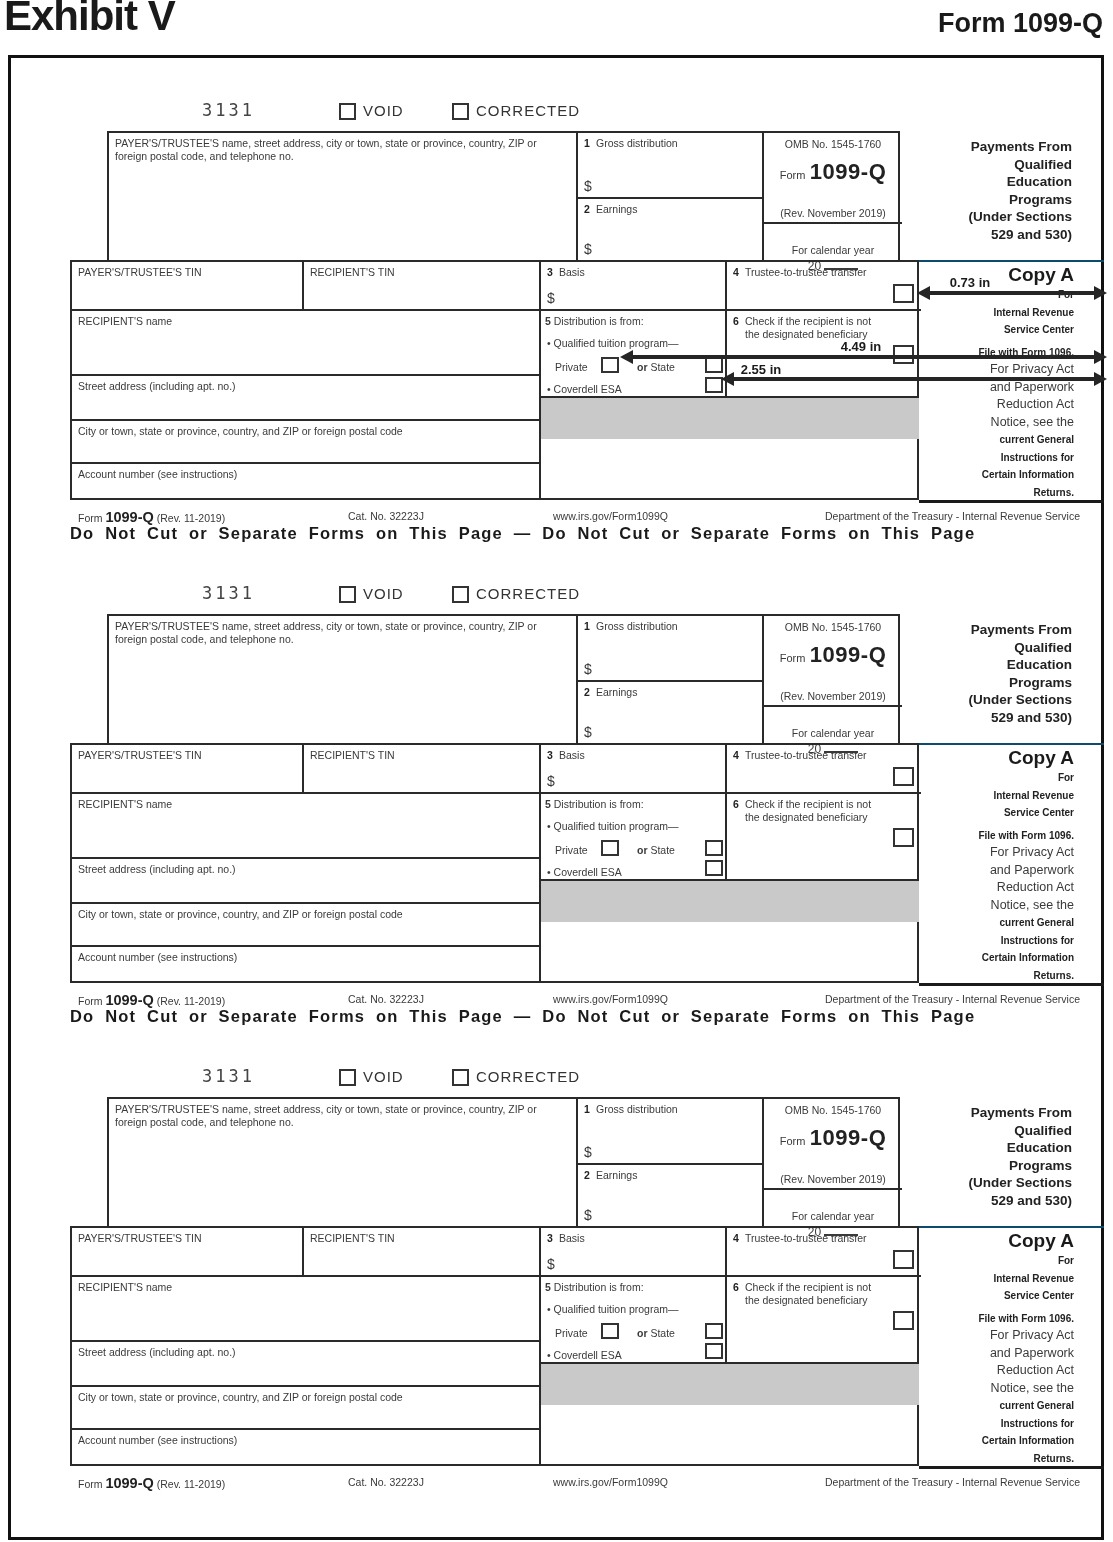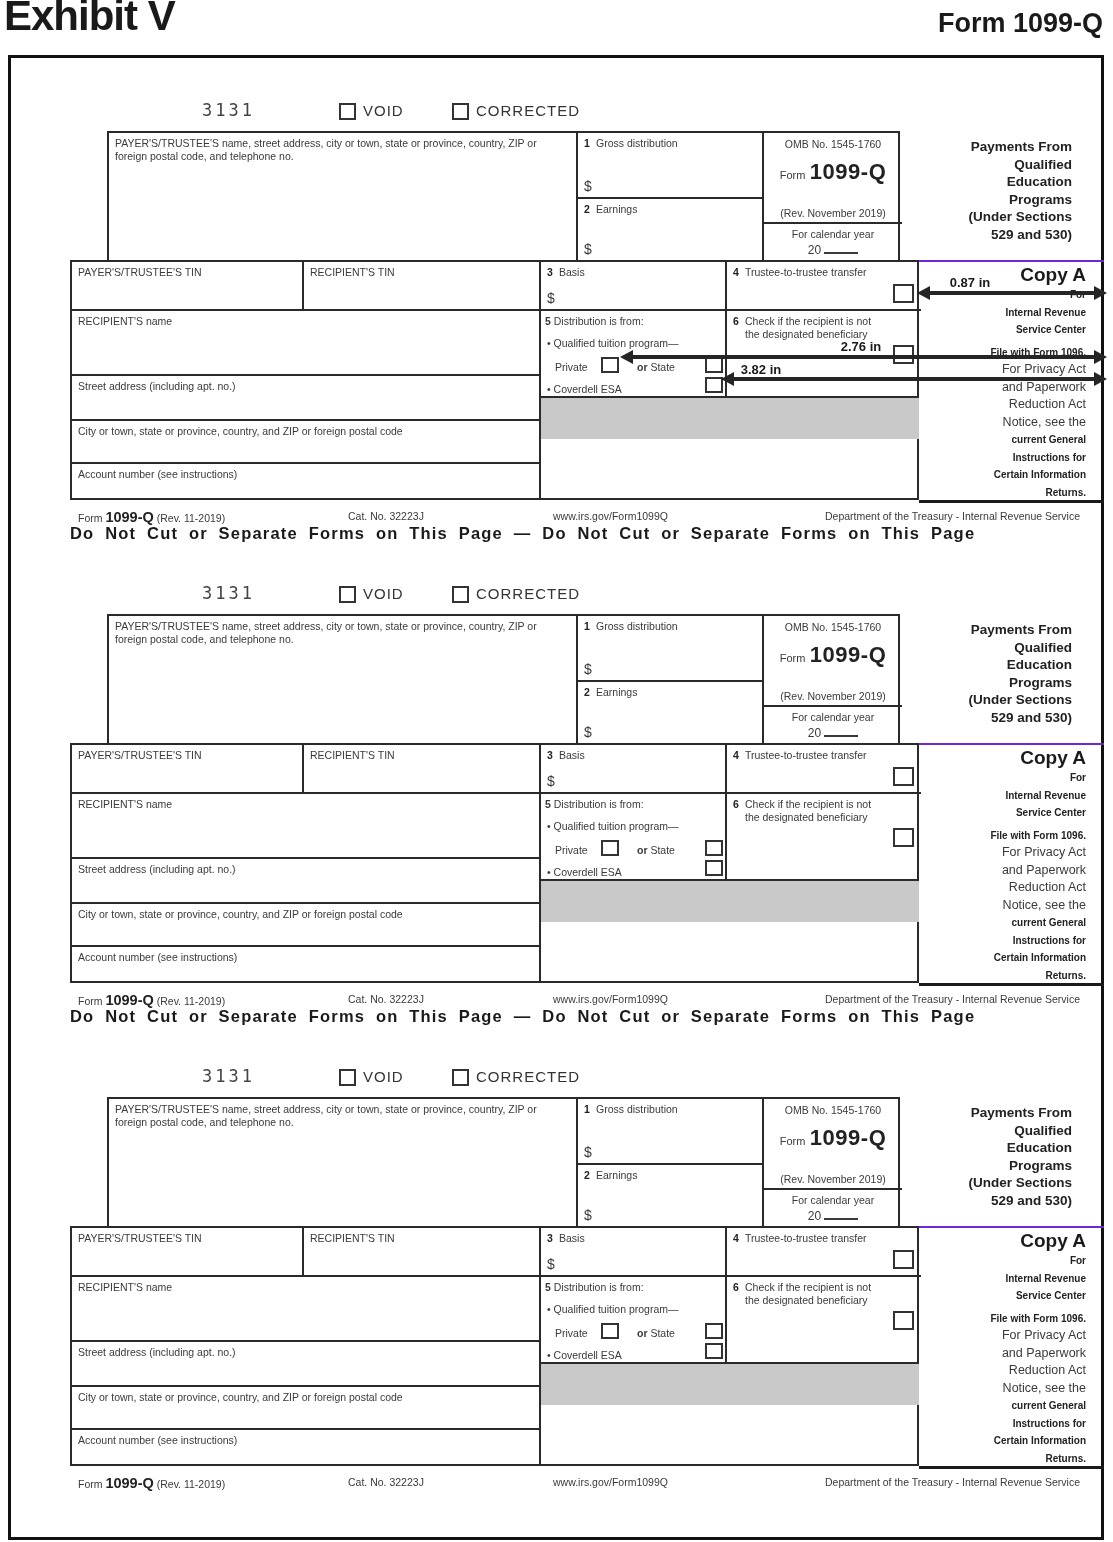--- a/index.html
+++ b/index.html
@@ -24,33 +24,33 @@
   .numlab{position:relative;padding:4px 6px 4px 18px;font-size:10.5px;line-height:13px;color:#3a3a3a;}
   .numlab b{position:absolute;left:6px;top:4px;color:#222;}
   .dollar{position:absolute;left:6px;bottom:3px;font-size:14px;color:#3a3a3a;}
   .boxcb{position:absolute;border:2px solid #333;background:#fff;box-sizing:border-box;width:21px;height:19px;}
   
   .omb-line{text-align:center;font-size:10.5px;color:#3a3a3a;padding-top:5px;}
   .form-line{text-align:center;margin-top:9px;color:#222;}
   .form-line .fw{font-size:11px;color:#3a3a3a;}
   .form-line .fn{font-size:22px;font-weight:bold;letter-spacing:0.5px;}
   .rev-line{position:absolute;bottom:3px;width:100%;text-align:center;font-size:10.5px;color:#3a3a3a;}
-  .cal-line{text-align:center;font-size:10.5px;color:#3a3a3a;padding-top:4px;}
+  .cal-line{text-align:center;font-size:10.5px;color:#3a3a3a;padding-top:20px;}
   .cal-yr{text-align:center;font-size:12px;color:#3a3a3a;margin-top:2px;}
   .yr-blank{display:inline-block;width:34px;border-bottom:2px solid #3a3a3a;height:10px;margin-left:3px;}
   
   .b5line{position:absolute;font-size:10.5px;color:#3a3a3a;white-space:nowrap;text-align:center;}
   .cb15{position:absolute;border:2px solid #333;background:#fff;box-sizing:border-box;width:18px;height:16px;}
   .grayband{position:absolute;left:467px;top:134px;width:380px;height:43px;background:#c9c9c9;border-top:2px solid #2a2a2a;box-sizing:border-box;border-left:2px solid #2a2a2a;}
   .whiteband{position:absolute;left:467px;top:177px;width:380px;height:61px;border-left:2px solid #2a2a2a;box-sizing:border-box;}
   
   .rprogram{position:absolute;left:849px;top:40px;width:185px;text-align:right;padding-right:32px;box-sizing:border-box;
             font-weight:bold;font-size:13.5px;line-height:17.5px;color:#222;}
-  .rcol{position:absolute;left:849px;top:162px;width:185px;height:243px;border-top:2px solid #6d28d9;border-bottom:3px solid #1a1a1a;
-        box-sizing:border-box;text-align:right;padding-right:18px;color:#222;}
+  .rcol{position:absolute;left:849px;top:162px;width:185px;height:243px;border-top:2px solid #0c4a6e;border-bottom:3px solid #1a1a1a;
+        box-sizing:border-box;text-align:right;padding-right:30px;color:#222;}
   .copya{font-size:19px;font-weight:bold;line-height:22px;margin-top:2px;color:#1a1a1a;}
   .rb{font-size:10px;font-weight:bold;line-height:17.5px;}
   .rn{font-size:12.5px;line-height:17.5px;color:#3a3a3a;}
   .gap6{margin-top:5px;}
   
   .marrow{position:absolute;height:4px;background:#252525;}
   .marrow::before{content:"";position:absolute;left:-12px;top:-5px;border:7px solid transparent;border-right:13px solid #252525;}
   .marrow::after{content:"";position:absolute;right:-12px;top:-5px;border:7px solid transparent;border-left:13px solid #252525;}
   .mlabel{position:absolute;width:90px;text-align:center;font-size:13px;font-weight:bold;color:#1a1a1a;}
   
@@ -169,25 +169,25 @@
       <div class="rn">and Paperwork</div>
       <div class="rn">Reduction Act</div>
       <div class="rn">Notice, see the</div>
       <div class="rb">current General</div>
       <div class="rb">Instructions for</div>
       <div class="rb">Certain Information</div>
       <div class="rb">Returns.</div>
     </div>
 
     <div>
-      <div class="mlabel" style="left:855px;top:177px;">0.87 in</div>
+      <div class="mlabel" style="left:855px;top:177px;">0.73 in</div>
       <div class="marrow" style="left:852px;top:193px;width:180px;"></div>
-      <div class="mlabel" style="left:746px;top:241px;">2.76 in</div>
+      <div class="mlabel" style="left:746px;top:241px;">4.49 in</div>
       <div class="marrow" style="left:555px;top:257px;width:477px;"></div>
-      <div class="mlabel" style="left:646px;top:264px;">3.82 in</div>
+      <div class="mlabel" style="left:646px;top:264px;">2.55 in</div>
       <div class="marrow" style="left:656px;top:279px;width:376px;"></div>
     </div>
 
     <div class="footer">
       <div class="f-form"><span>Form</span> <span class="fn">1099-Q</span> <span>(Rev. 11-2019)</span></div>
       <div class="f-cat">Cat. No. 32223J</div>
       <div class="f-url">www.irs.gov/Form1099Q</div>
       <div class="f-dept">Department of the Treasury - Internal Revenue Service</div>
     </div>
     <div class="dnc">Do Not Cut or Separate Forms on This Page — Do Not Cut or Separate Forms on This Page</div>

